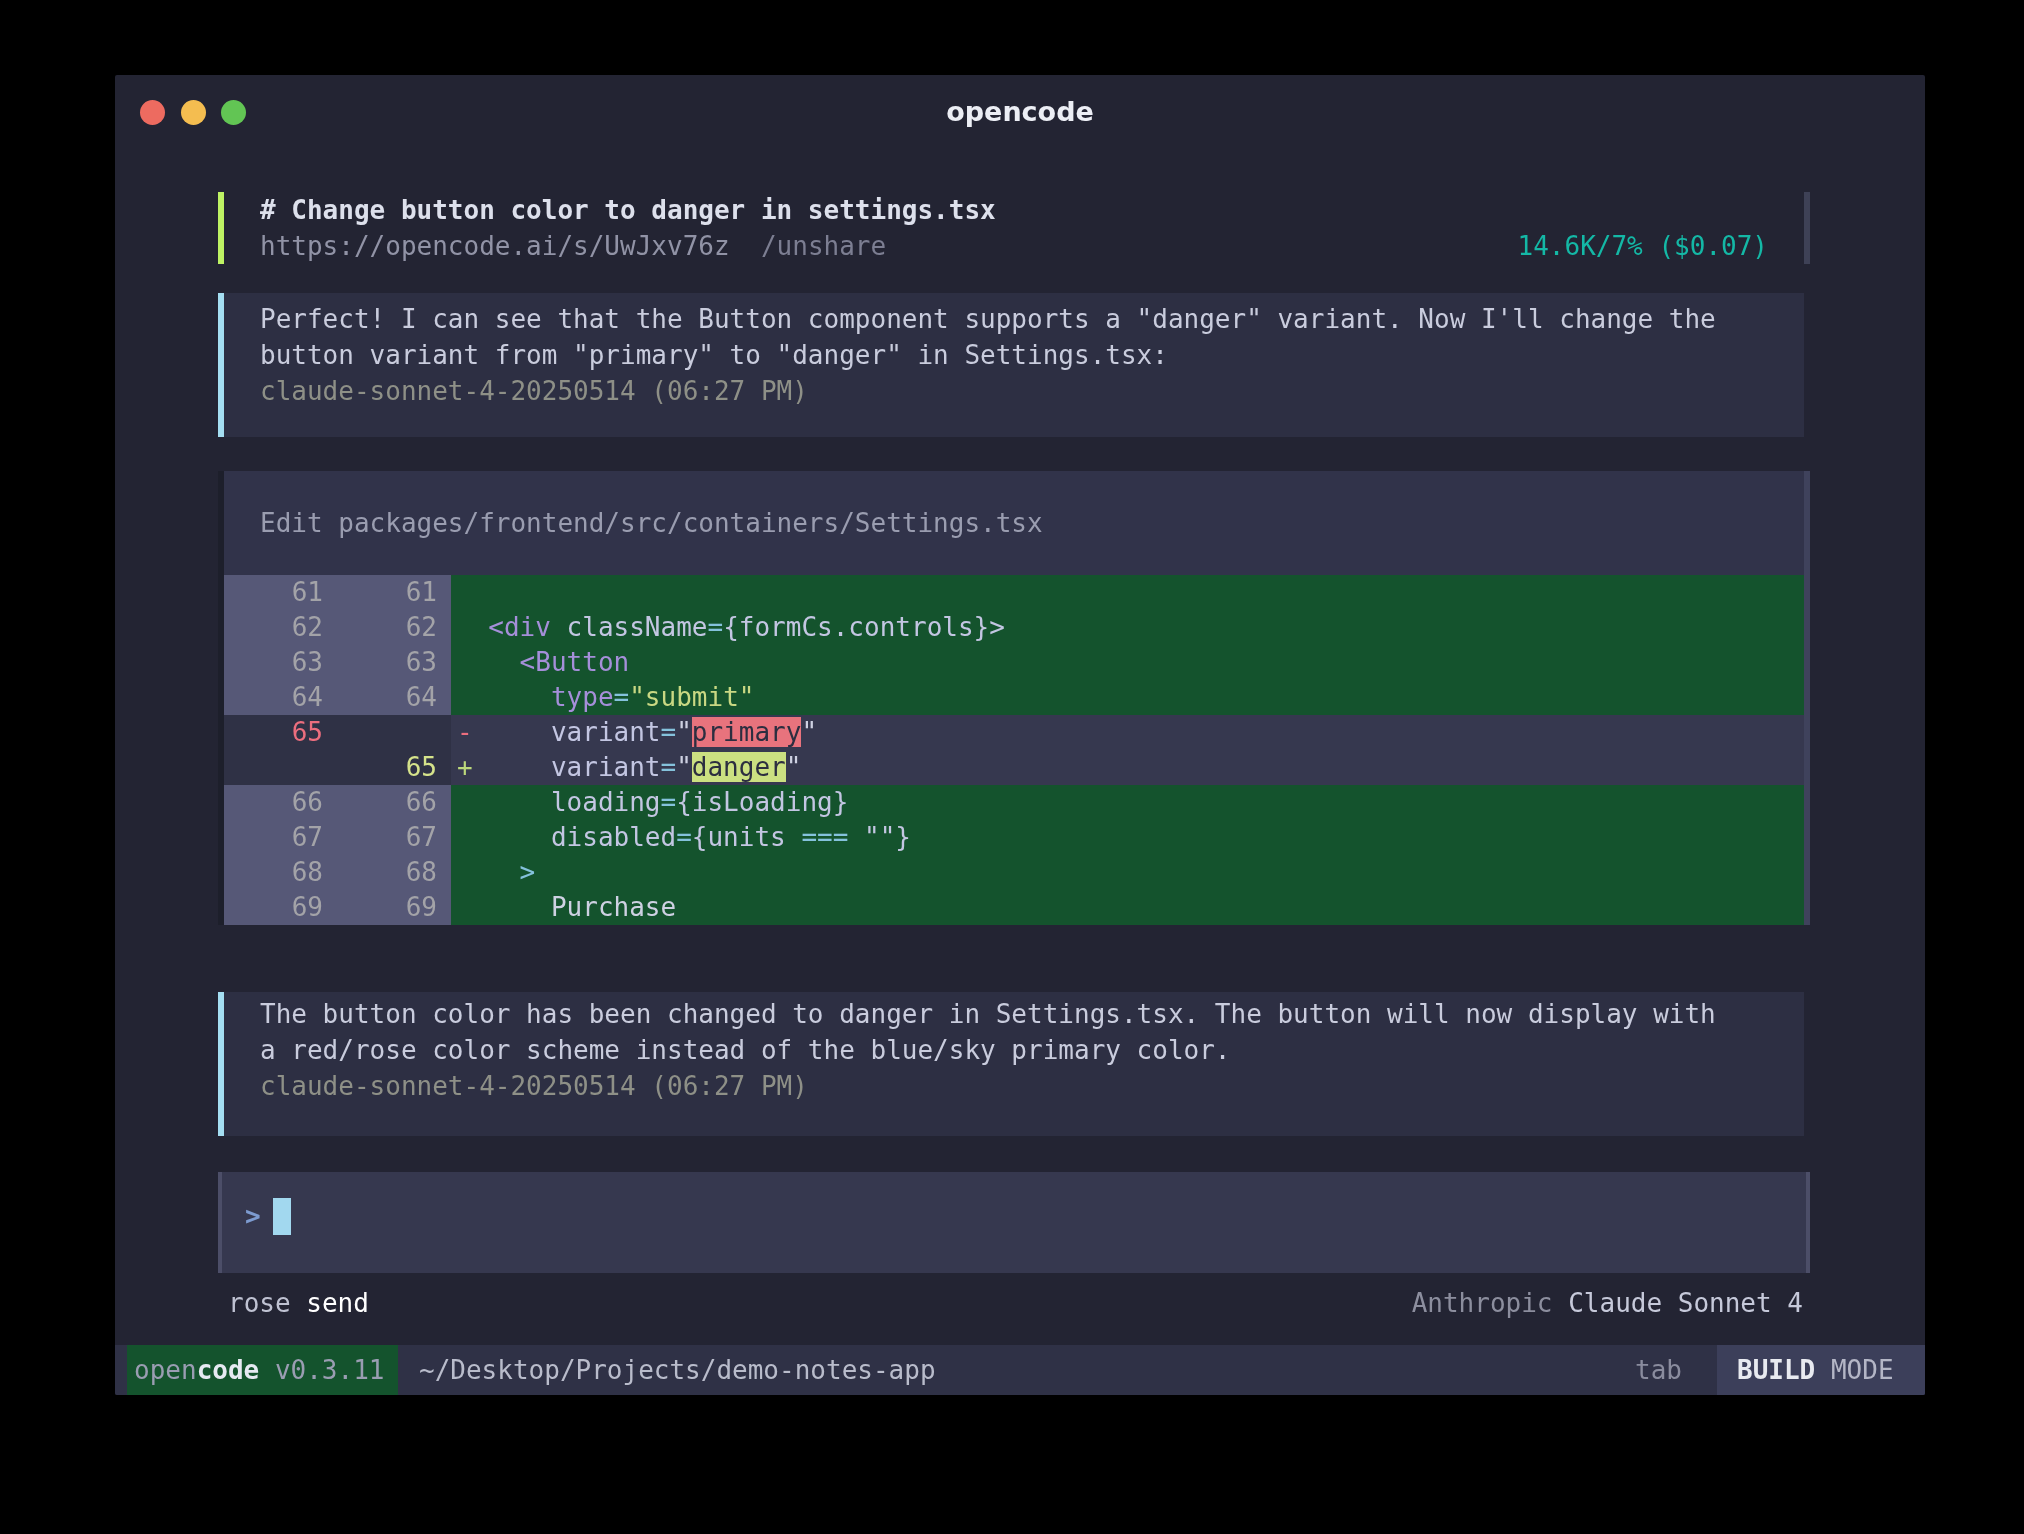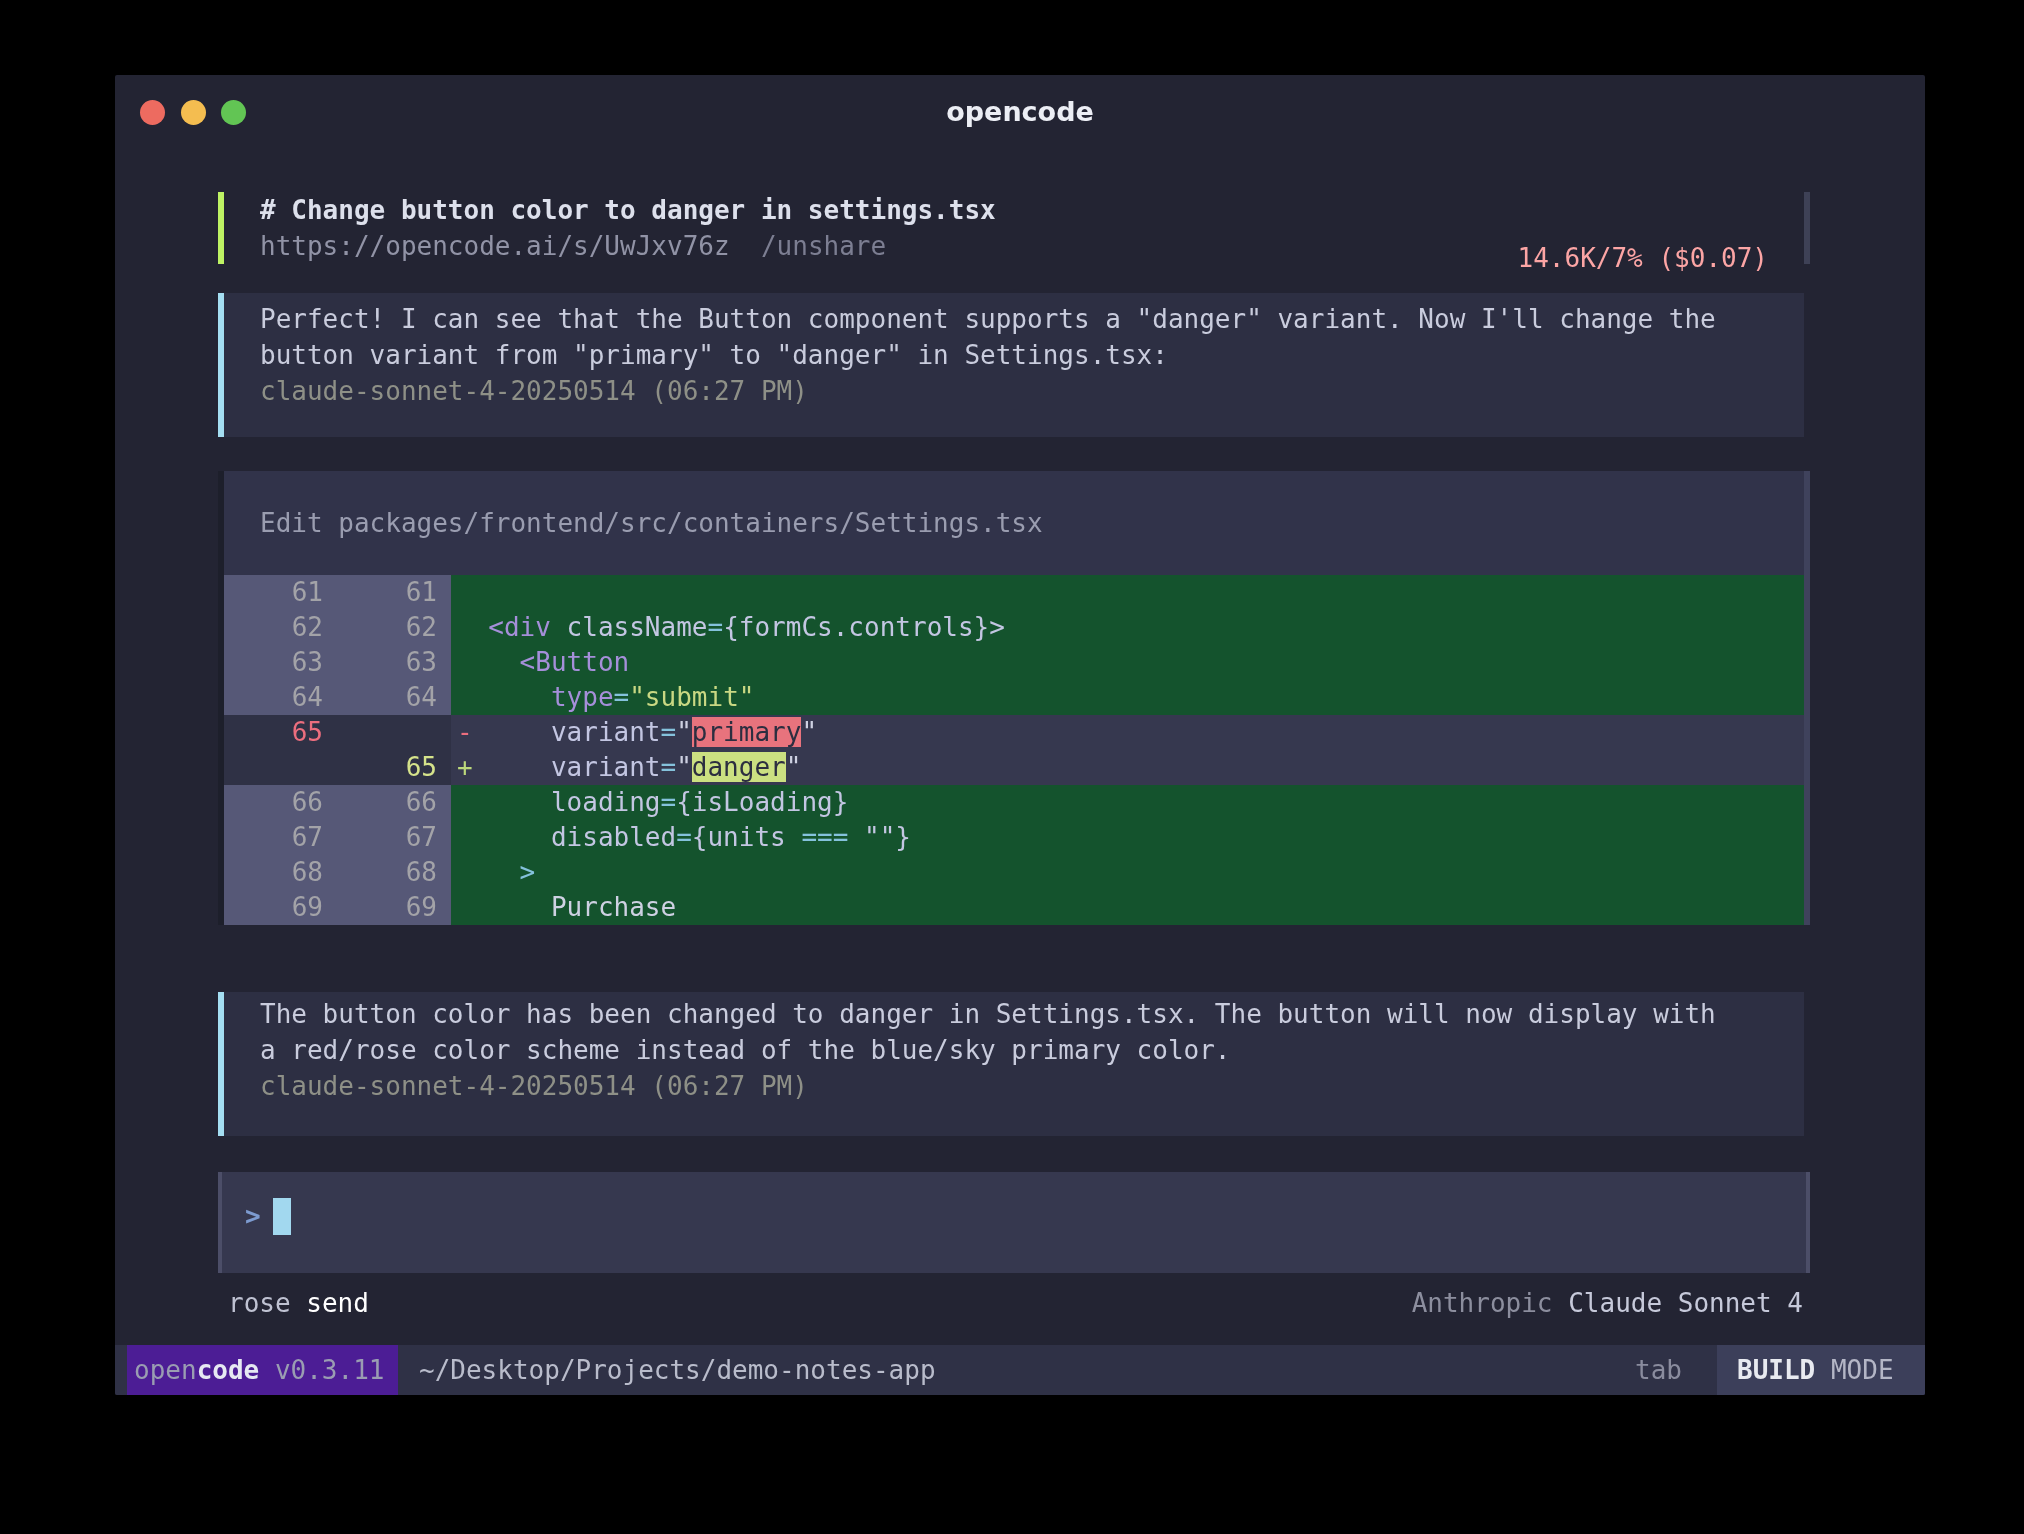--- a/index.html
+++ b/index.html
@@ -20,21 +20,21 @@
                font-size:27px; color:#eceef5; }
 
   
   .session-header { position:absolute; left:103px; top:117px; width:1592px; height:72px;
                     border-left:6px solid #bef264; border-right:6px solid #3e4156; }
   .sh-title { position:absolute; left:36px; top:0; height:36px; line-height:36px;
               font-weight:bold; color:#dde0ec; white-space:pre; }
   .sh-sub { position:absolute; left:36px; top:36px; height:36px; line-height:36px;
             color:#9193a6; white-space:pre; }
   .sh-unshare { color:#7c7e92; }
-  .sh-stats { position:absolute; right:36px; top:36px; height:36px; line-height:36px; color:#fca5a5;margin-top:12px; }
+  .sh-stats { position:absolute; right:36px; top:36px; height:36px; line-height:36px; color:#14b8a6; }
 
   
   .msg { position:absolute; left:103px; width:1586px; height:144px; background:#2d2f43;
          border-left:6px solid #a4def2; padding:8px 0 0 36px; line-height:36px; color:#c9ccdd; }
   .msg div { white-space:pre; }
   .msg .meta { color:#8e9087; }
   .msg-1 { top:218px; }
   .msg-2 { top:917px; padding-top:4px; }
 
   
@@ -74,21 +74,21 @@
   .hint-left { position:absolute; left:10px; }
   .hint-key { color:#bfc2d2; }
   .hint-action { color:#ffffff; }
   .hint-right { position:absolute; right:7px; }
   .hint-provider { color:#8c8e9e; }
   .hint-model { color:#c6c9da; }
 
   
   .statusbar { position:absolute; left:0; top:1270px; width:1810px; height:50px;
                background:#2f3146; line-height:50px; }
-  .chip-app { position:absolute; left:12px; top:0; height:50px; background:#4c1d95;
+  .chip-app { position:absolute; left:12px; top:0; height:50px; background:#14532d;
               padding:0 14px 0 7px; white-space:pre; }
   .app-open { color:#9a9db2; }
   .app-code { color:#e6e9f2; font-weight:bold; }
   .app-ver { color:#9a9db2; }
   .cwd { position:absolute; left:304px; color:#b9bccb; white-space:pre; }
   .key-tab { position:absolute; right:243px; color:#8a8c9e; }
   .chip-mode { position:absolute; right:0; top:0; height:50px; width:213px; background:#3c3f5a;
                padding-left:20px; white-space:pre; border-left:5px solid #2f3146; }
   .mode-bold { color:#e8eaf0; font-weight:bold; }
   .mode-rest { color:#b4b6c6; }

